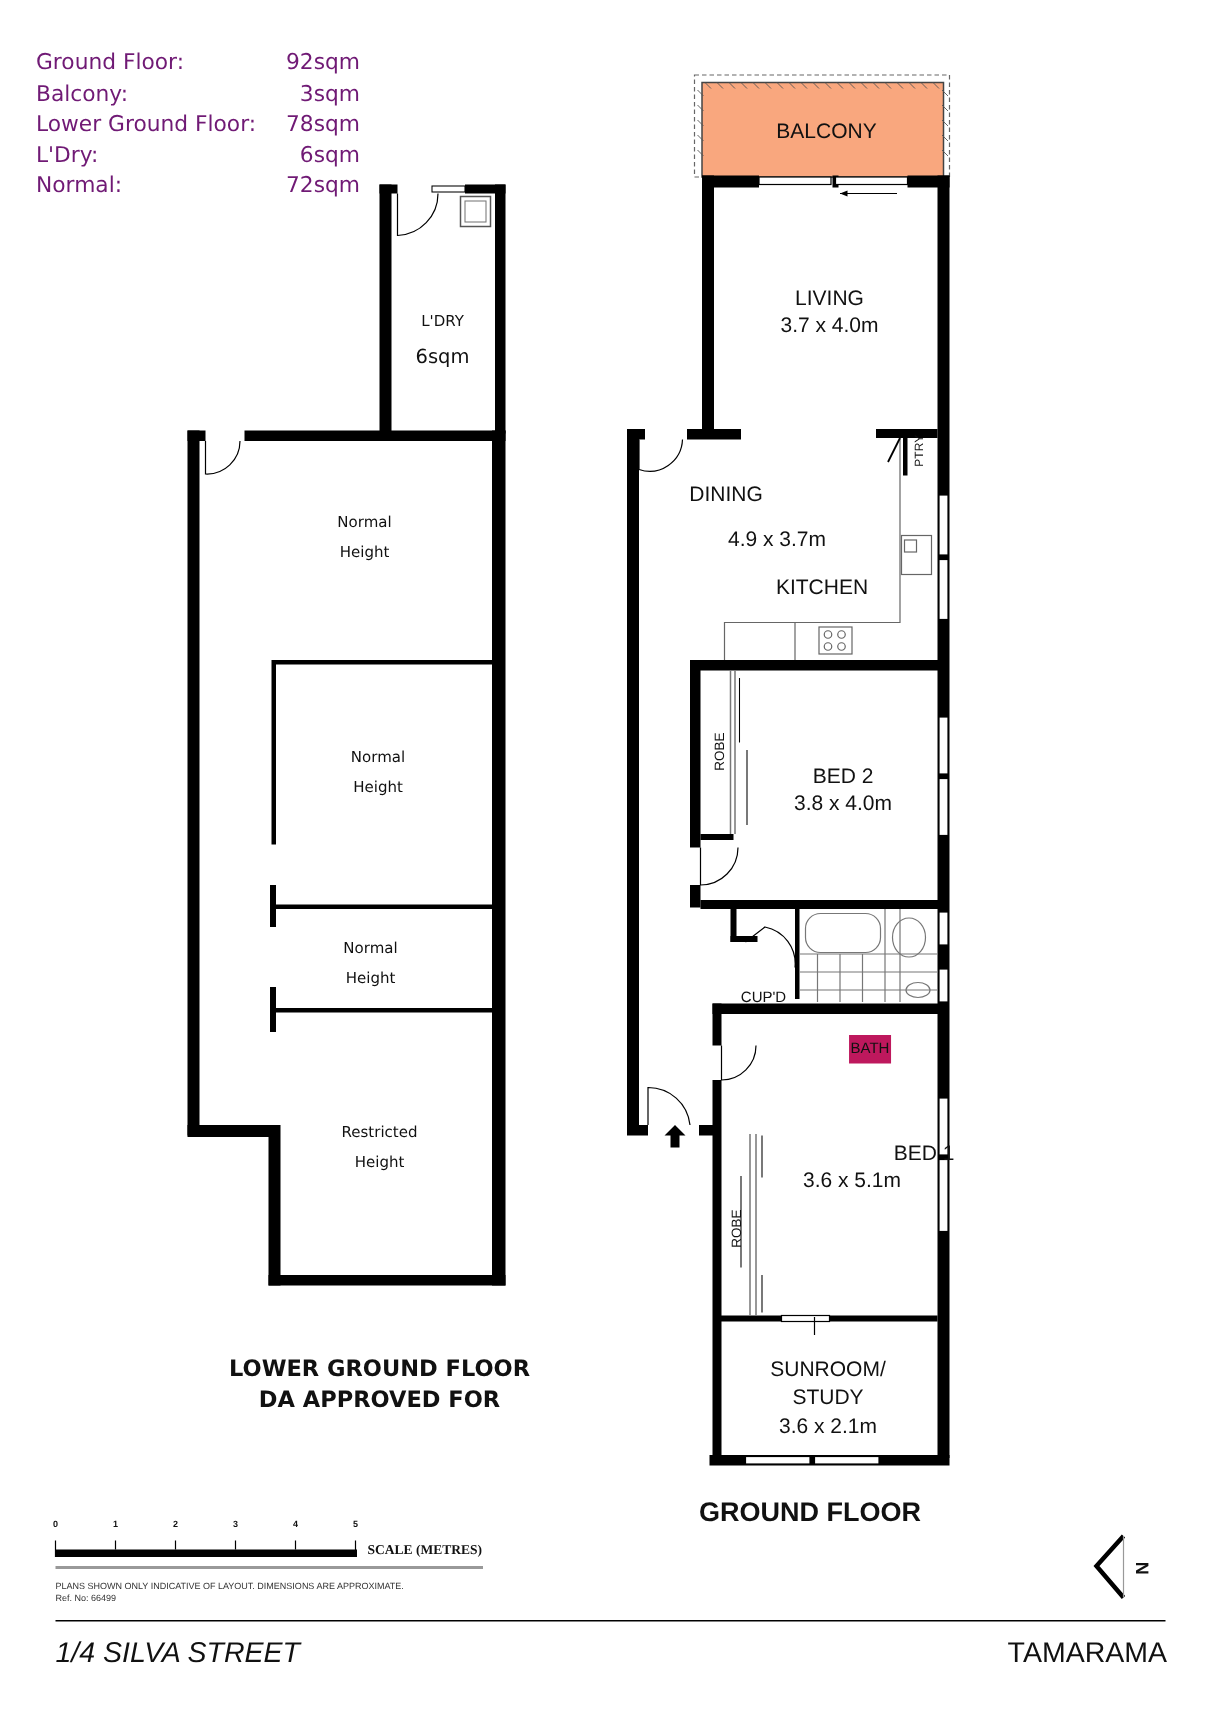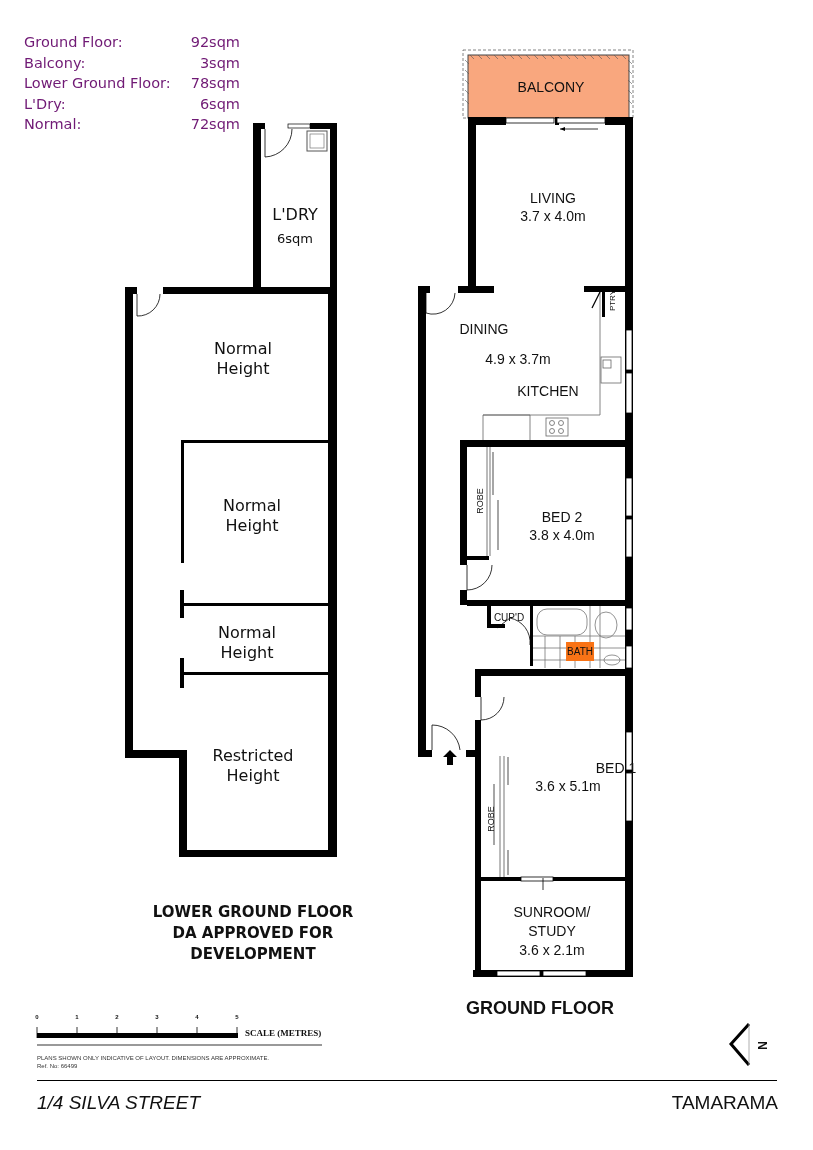--- a/index.html
+++ b/index.html
@@ -1,22 +1,22 @@
 <!DOCTYPE html>
 <html><head>
 <meta charset="utf-8">
 <style>
   html, body { margin: 0; padding: 0; background: #ffffff; }
   body { width: 813px; height: 1150px; position: relative; overflow: hidden; font-family: "Liberation Sans", sans-serif; color: #111; }
   .areas { position: absolute; left: 24px; top: 32px; width: 216px; font-family: "DejaVu Sans", sans-serif; font-size: 14.5px; line-height: 20.5px; color: #701a75; }
   .areas .row { display: flex; justify-content: space-between; white-space: nowrap; }
   svg.plan { position: absolute; left: 0; top: 0; }
   .lbl { position: absolute; text-align: center; font-size: 14px; line-height: 19px; color: #111; white-space: nowrap; transform: translateX(-50%); }
-  .lbl.dejavu { font-family: "DejaVu Sans", sans-serif; font-size: 16px; line-height: 20px; }
-  .small { font-size: 10px; }
+  .lbl.dejavu { font-family: "DejaVu Sans", sans-serif; font-size: 10px; line-height: 20px; }
+  .small { font-size: 10px; margin-top: 48px; }
   .vert { position: absolute; font-size: 9px; transform: rotate(-90deg); transform-origin: center; white-space: nowrap; }
   .caption-lgf { position: absolute; left: 253px; top: 902px; transform: translateX(-50%); text-align: center; font-family: "DejaVu Sans", sans-serif; font-weight: bold; font-size: 15px; line-height: 21px; white-space: nowrap; }
   .caption-gf { position: absolute; left: 540px; top: 998px; transform: translateX(-50%); font-weight: bold; font-size: 18px; white-space: nowrap; }
   .scale-label { position: absolute; left: 245px; top: 1028px; font-weight: bold; font-size: 9px; font-family: Liberation Serif, serif; }
   .scale-tick { position: absolute; top: 1014px; font-size: 6px; font-weight: bold; transform: translateX(-50%); }
   .disclaimer { position: absolute; left: 37px; top: 1054px; font-size: 6px; line-height: 8px; color: #333; }
   .addr { position: absolute; left: 37px; top: 1092px; font-size: 19px; font-style: italic; }
   .suburb { position: absolute; right: 35px; top: 1092px; font-size: 19px; margin-left: 28px; }
 </style>
 </head>
@@ -214,35 +214,34 @@
     <div>Height</div>
   </div>
 <div class="lbl dejavu" style="left:253px; top:746px;">
     <div>Restricted</div>
     <div>Height</div>
   </div>
 
 <div class="caption-lgf">
   <div>LOWER GROUND FLOOR</div>
   <div>DA APPROVED FOR</div>
-  <div>DEVELOPMENT</div>
 </div>
 
 <div class="lbl" style="left:551px; top:78px;">BALCONY</div>
 <div class="lbl" style="left:553px; top:189px;">LIVING</div>
 <div class="lbl" style="left:553px; top:207px;">3.7 x 4.0m</div>
 <div class="lbl" style="left:484px; top:320px;text-align:right;">DINING</div>
 <div class="lbl" style="left:518px; top:350px;">4.9 x 3.7m</div>
 <div class="lbl" style="left:548px; top:382px;">KITCHEN</div>
 <div class="vert" style="left:602px; top:296px; font-size:8px;">PTRY</div>
 <div class="vert" style="left:467px; top:496px;">ROBE</div>
 <div class="lbl" style="left:562px; top:508px;">BED 2</div>
 <div class="lbl" style="left:562px; top:526px;">3.8 x 4.0m</div>
 <div class="lbl small" style="left:509px; top:608px;">CUP'D</div>
-<div class="lbl small" style="left:580px; top:642px; background:#f97316; padding:0 1px;">BATH</div>
+<div class="lbl small" style="left:580px; top:642px; background:#be185d; padding:0 1px;">BATH</div>
 <div class="lbl" style="left:568px; top:759px;margin-left:48px;">BED 1</div>
 <div class="lbl" style="left:568px; top:777px;">3.6 x 5.1m</div>
 <div class="vert" style="left:478px; top:814px;">ROBE</div>
 <div class="lbl" style="left:552px; top:903px;">
   <div>SUNROOM/</div>
   <div>STUDY</div>
   <div>3.6 x 2.1m</div>
 </div>
 <div class="caption-gf">GROUND FLOOR</div>
 

